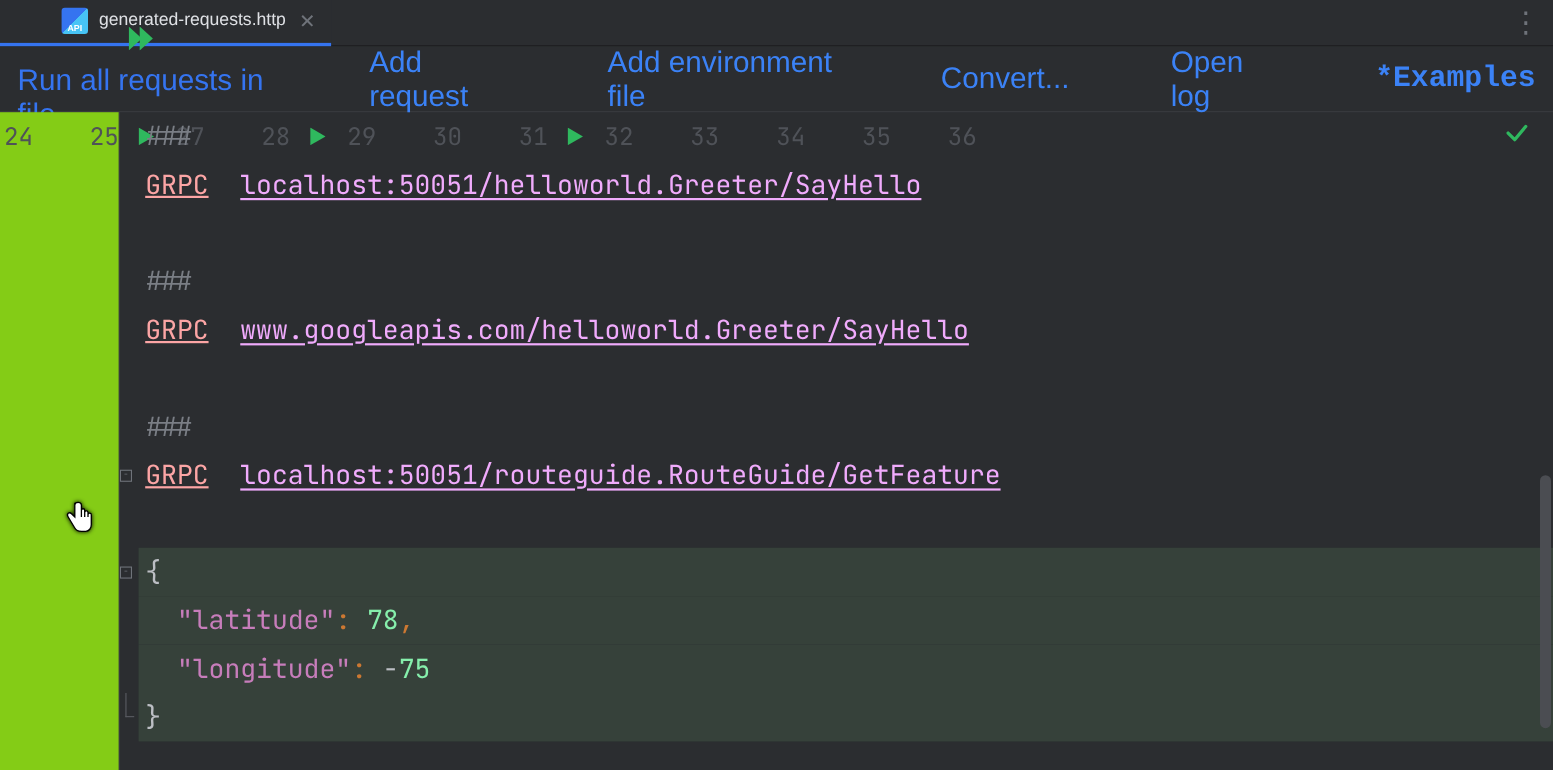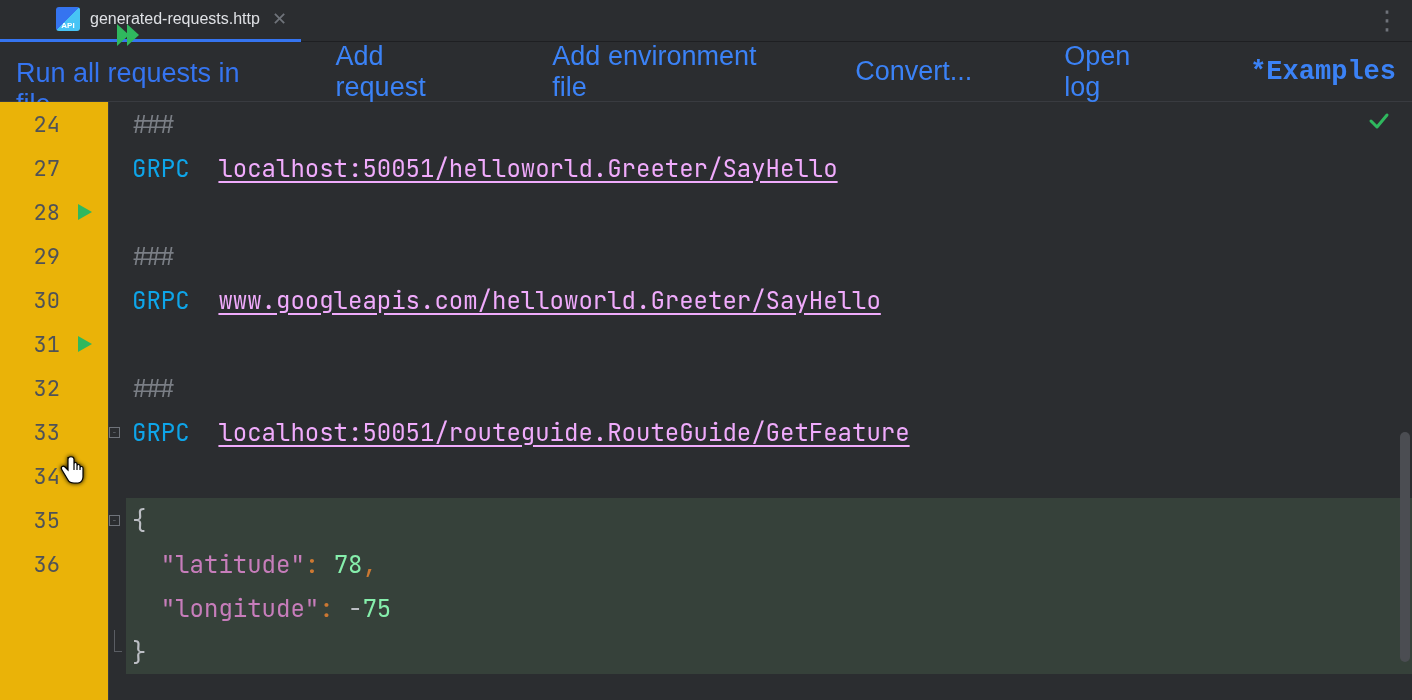--- a/index.html
+++ b/index.html
@@ -93,23 +93,23 @@
 
 .editor {
   display: flex;
   height: calc(100% - 102px);
   font-family: "JetBrains Mono", "SF Mono", Consolas, monospace;
   font-size: 24px;
   position: relative;
 }
 .gutter {
   width: 108px;
-  background: #eab308;
-  display: flex;
-  flex-direction: column;
+  background: #84cc16;
+  display: flex;
+  flex-direction: row;
 }
 .gutter-row {
   height: 44px;
   display: flex;
   align-items: center;
   justify-content: flex-end;
   padding-right: 14px;
   gap: 16px;
 }
 .lineno {
@@ -180,21 +180,21 @@
   height: 44px;
   display: flex;
   align-items: center;
   padding-left: 6px;
 }
 .line.injected {
   background: #36413a;
 }
 
 .t-comment { color: #7a7e85; }
-.t-keyword2 { color: #0ea5e9; }
+.t-keyword2 { color: #fca5a5; text-decoration: underline; }
 .t-url { color: #f0abfc; text-decoration: underline; text-underline-offset: 4px; }
 .t-brace { color: #bcbec4; }
 .t-string { color: #c77dbb; }
 .t-number { color: #86efac; }
 .t-minus { color: #bcbec4; }
 .t-colon { color: #cc7832; }
 .t-comma { color: #cc7832; }
 .sp { white-space: pre; }
 
 .cursor-hand {
@@ -253,20 +253,28 @@
   <span class="toolbar-link bold">*Examples</span>
 </div>
 
 <div class="editor">
   <div class="gutter" id="gutter">
       <div class="gutter-row">
         <span class="lineno">24</span>
         <span class="gutter-spacer"></span>
       </div>
       <div class="gutter-row">
+        <span class="lineno">25</span>
+        <span class="run-icon">
+          <svg width="14" height="16" viewBox="0 0 14 16">
+            <path d="M0 0 L14 8 L0 16 Z" fill="#2fb85e"></path>
+          </svg>
+        </span>
+      </div>
+      <div class="gutter-row">
         <span class="lineno">27</span>
         <span class="gutter-spacer"></span>
       </div>
       <div class="gutter-row">
         <span class="lineno">28</span>
         <span class="run-icon">
           <svg width="14" height="16" viewBox="0 0 14 16">
             <path d="M0 0 L14 8 L0 16 Z" fill="#2fb85e"></path>
           </svg>
         </span>

